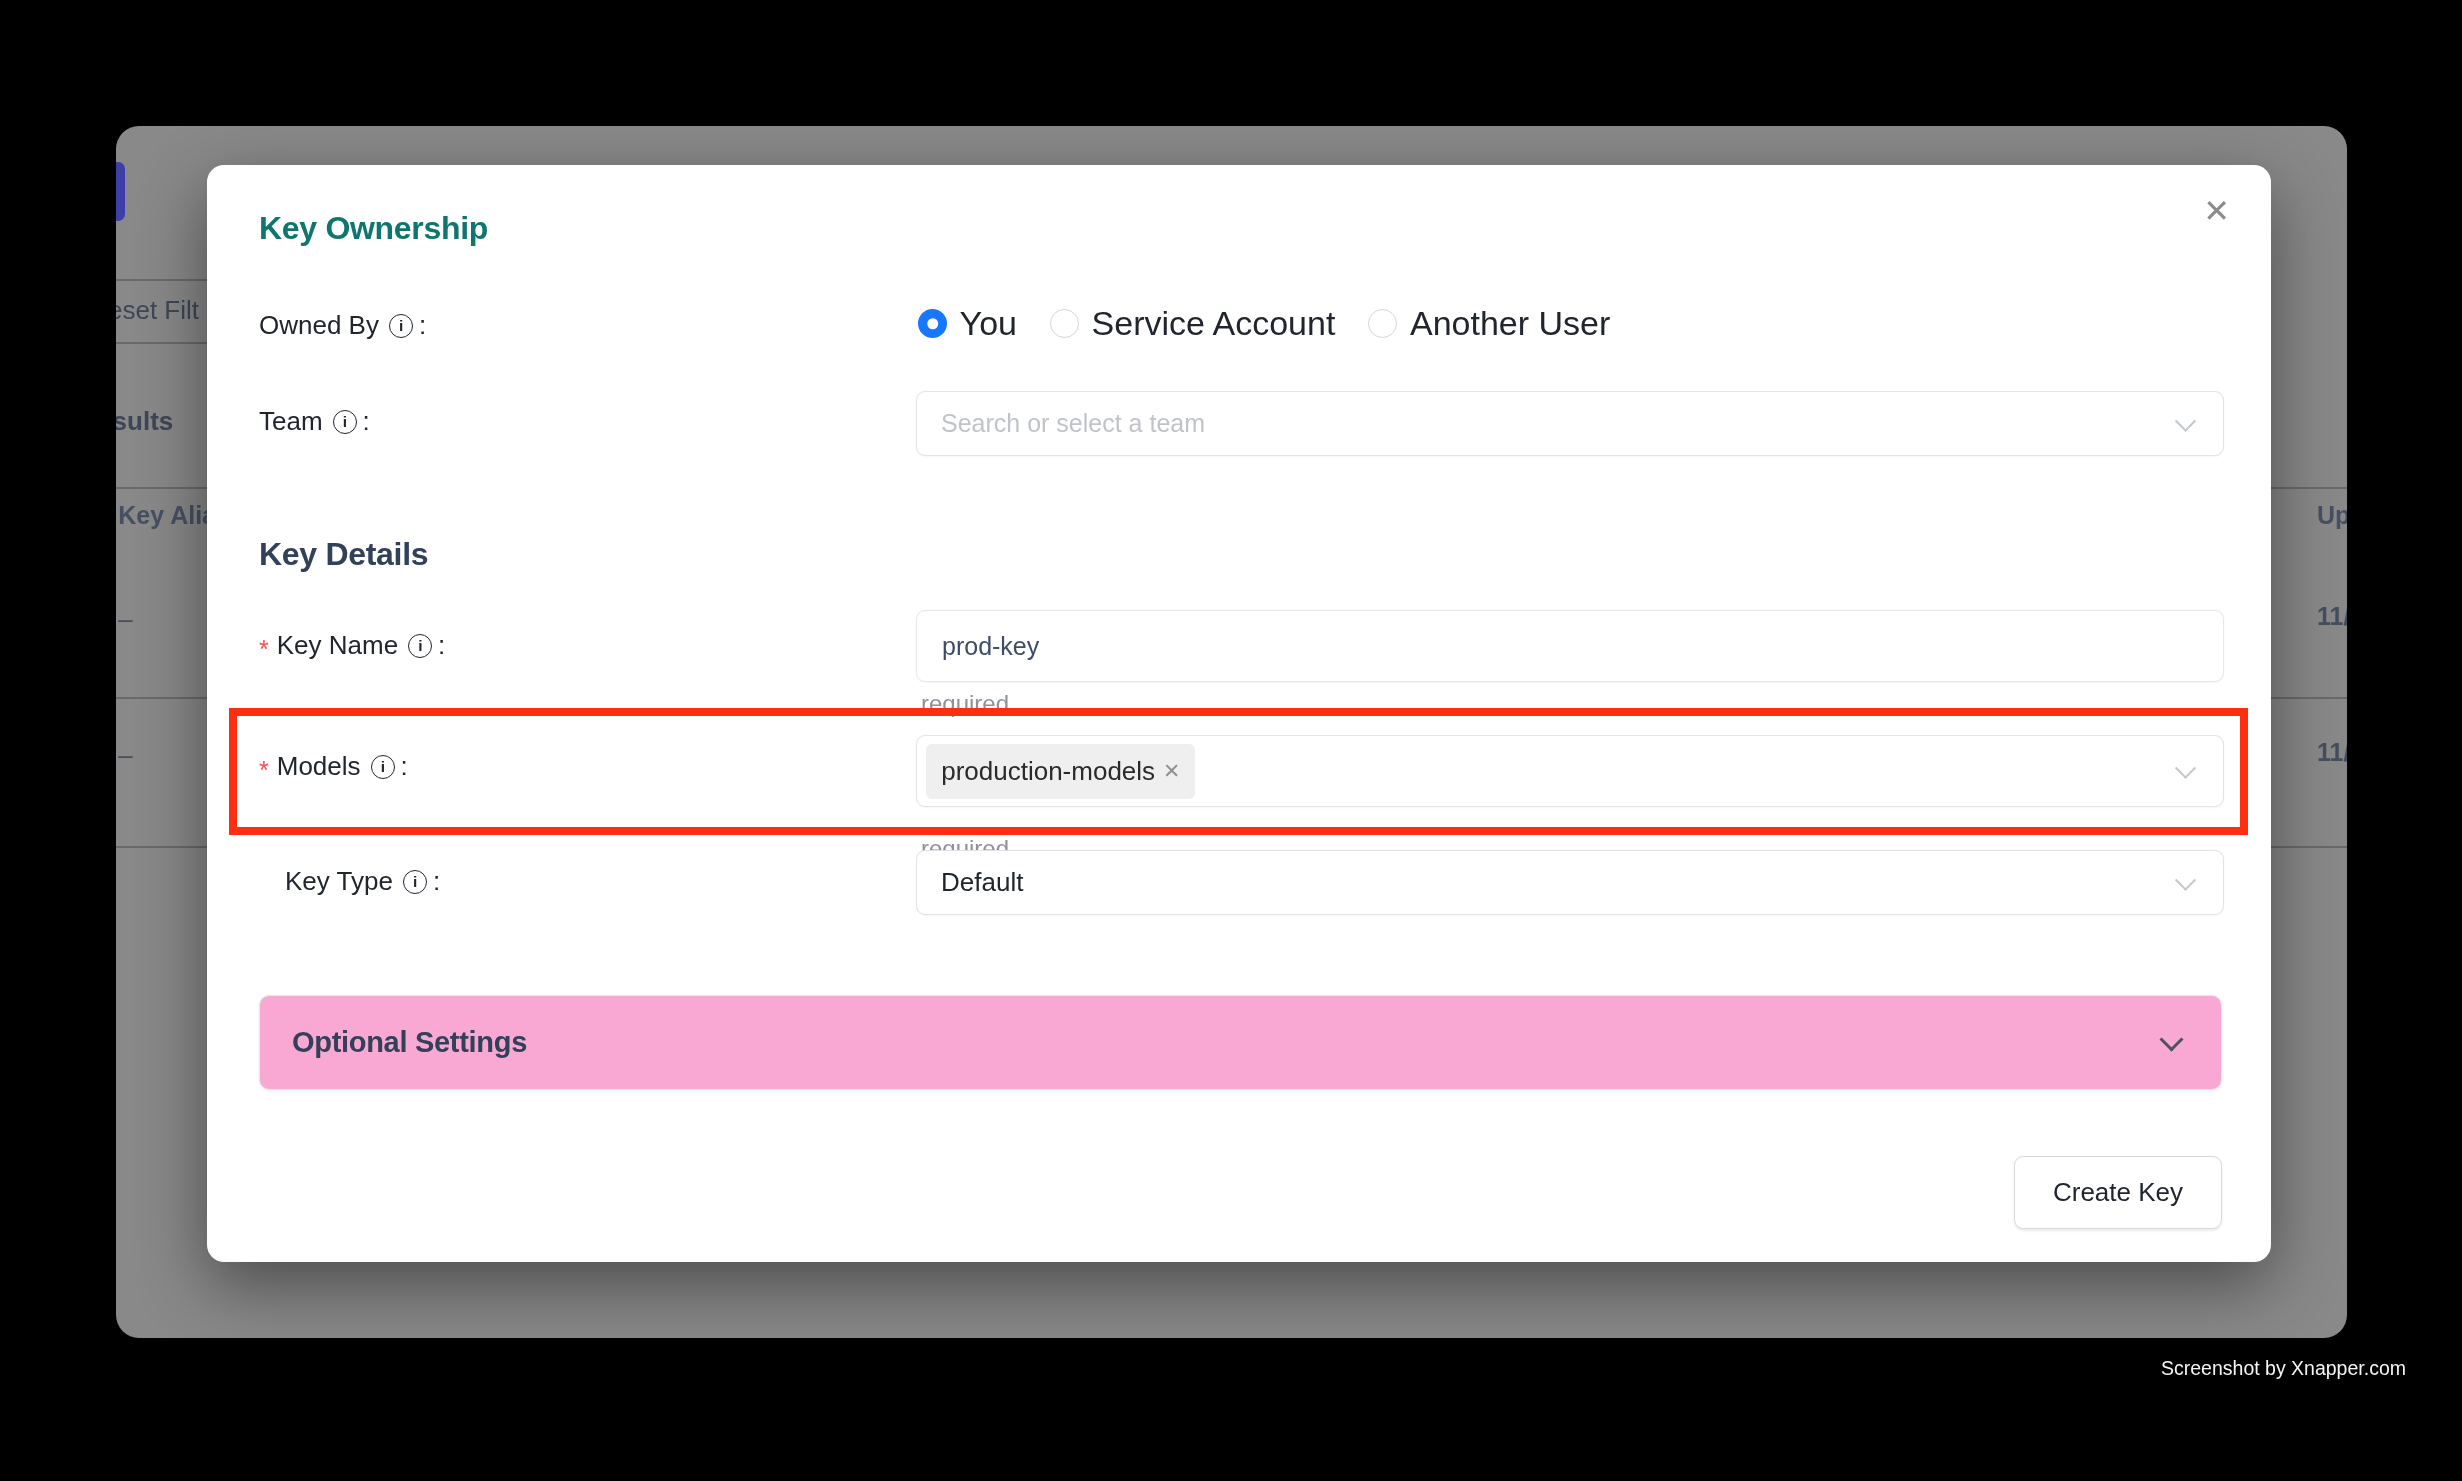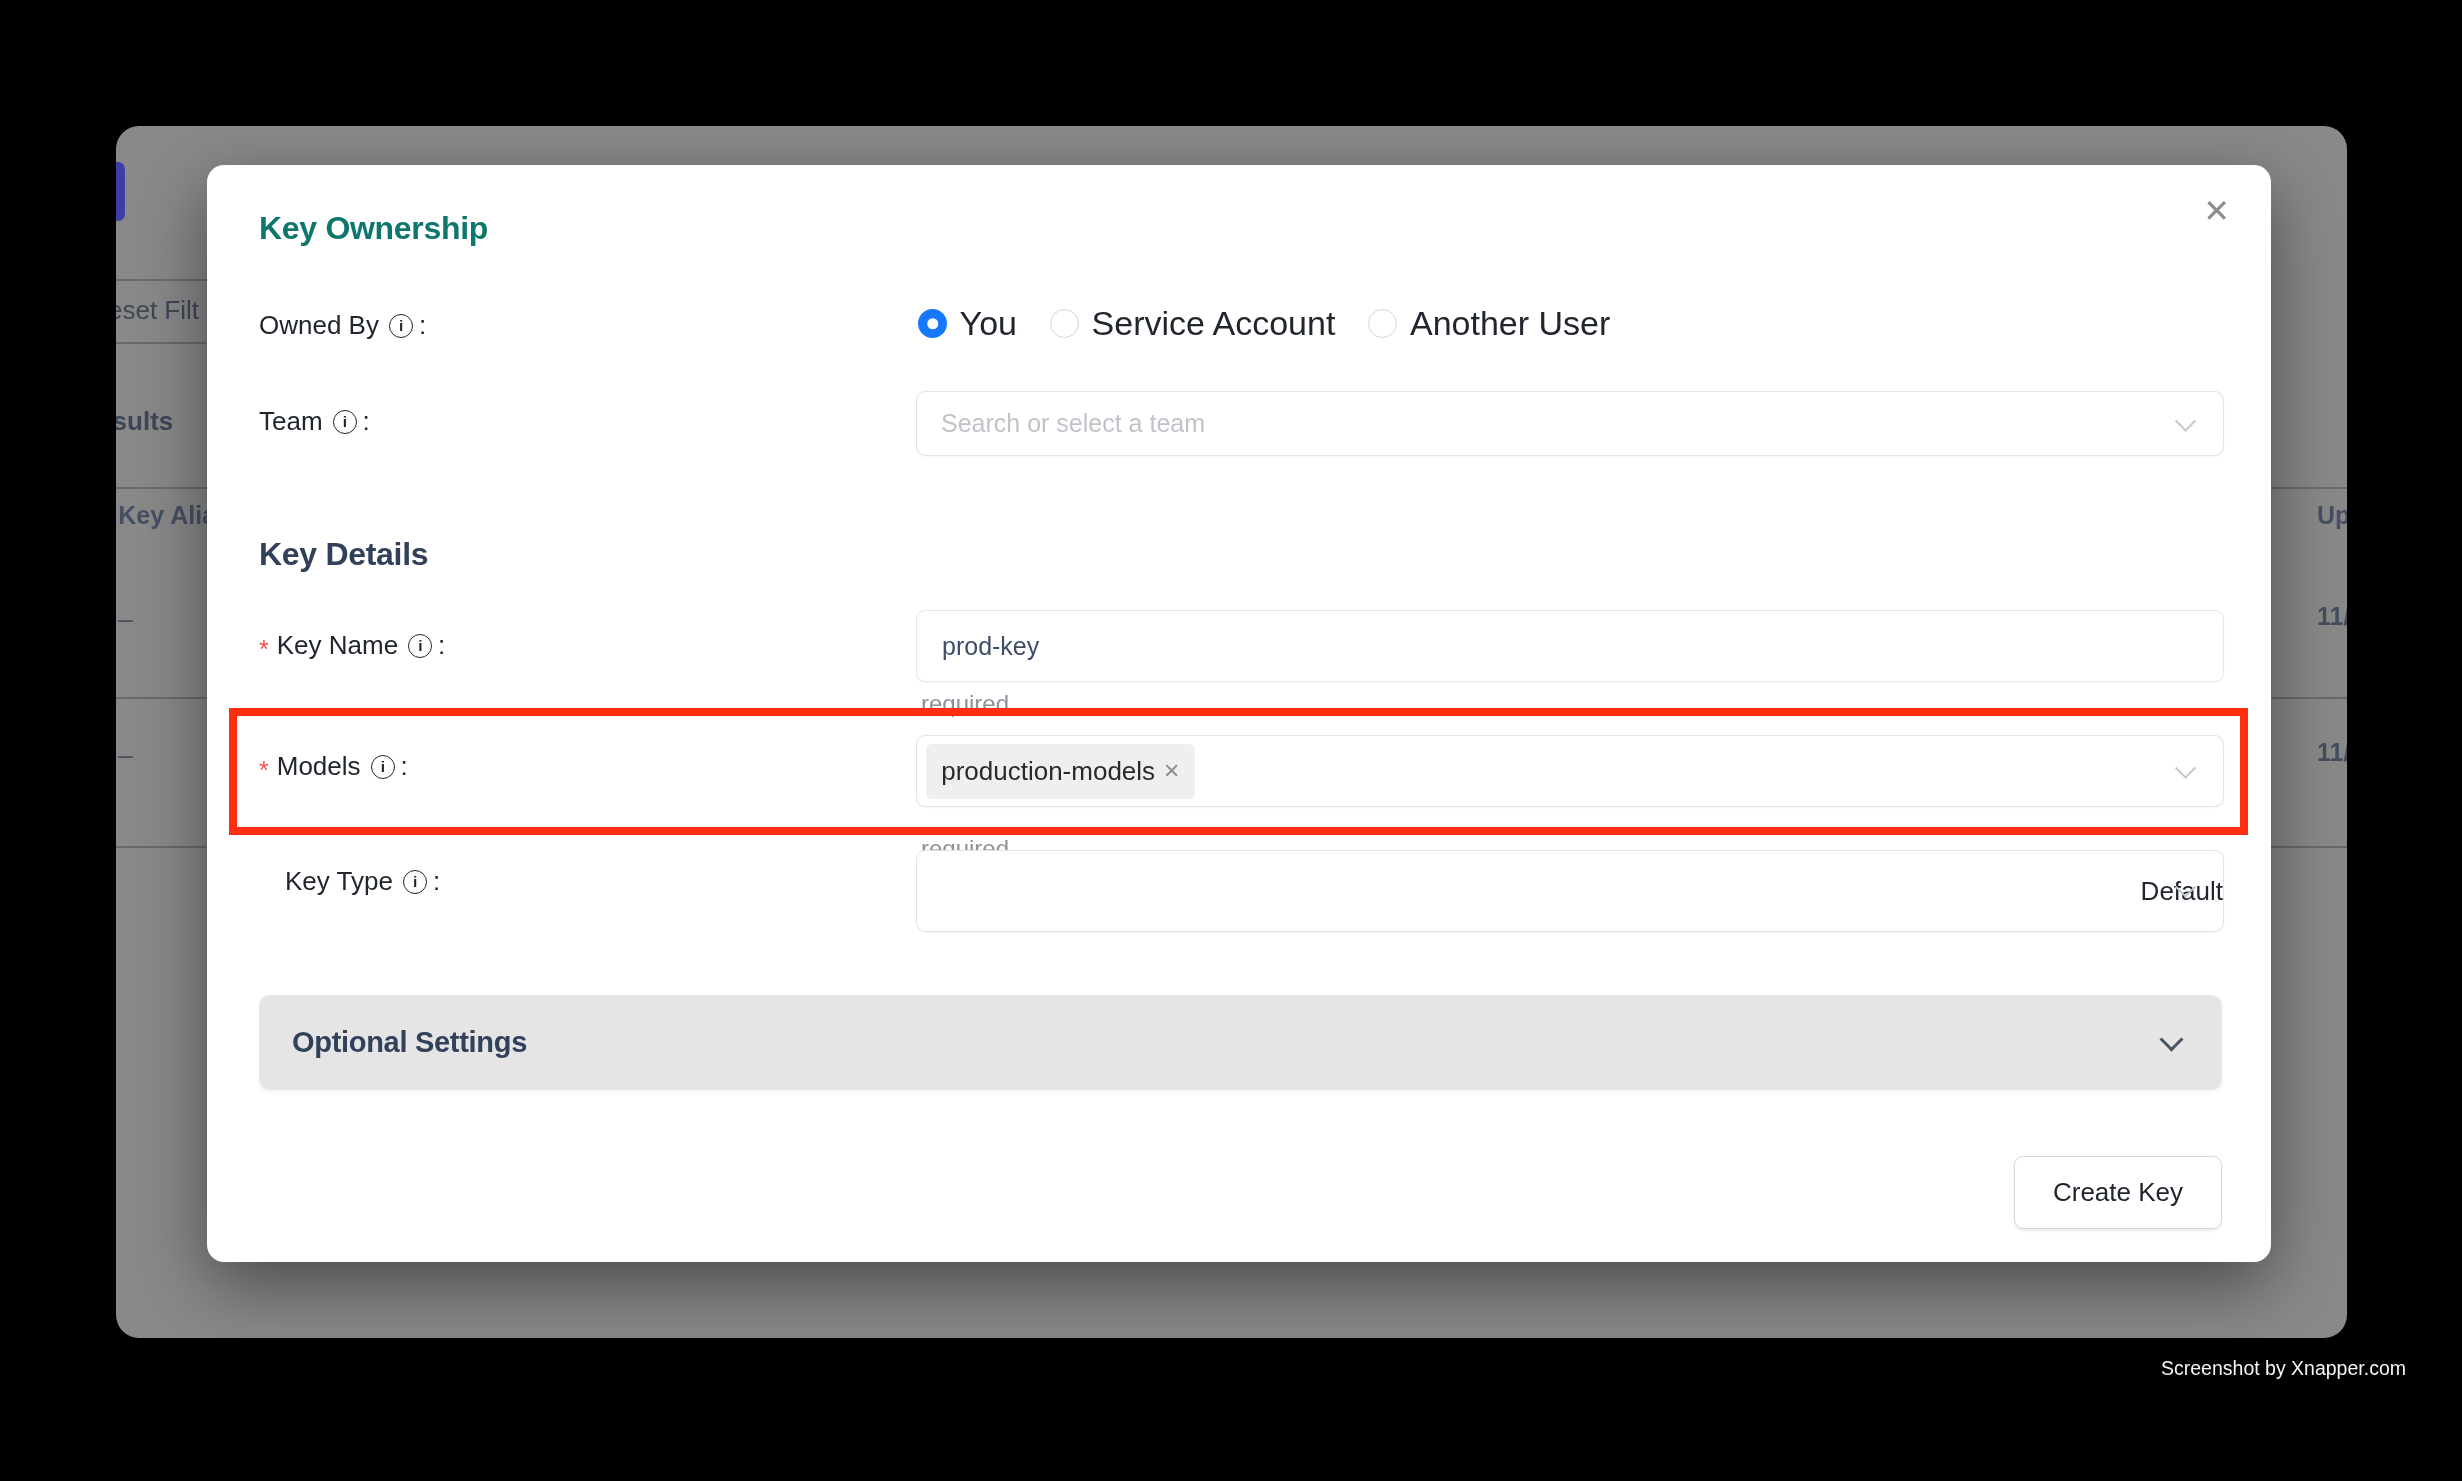--- a/index.html
+++ b/index.html
@@ -57,21 +57,21 @@
   .radio-group{position:absolute;left:711px;top:140px;height:37px;display:flex;
                align-items:center;gap:33px;font-size:34px;color:#21262e;}
   .radio-opt{display:flex;align-items:center;gap:12.6px;cursor:pointer;white-space:nowrap;}
   .rdo{width:29px;height:29px;border-radius:50%;position:relative;flex:0 0 auto;}
   .rdo.sel{background:#1677ff;}
   .rdo.sel::after{content:"";position:absolute;left:50%;top:50%;width:11.5px;height:11.5px;
                   border-radius:50%;background:#fff;transform:translate(-50%,-50%);}
   .rdo.unsel{background:#fff;border:1.7px solid #d2d6da;}
 
   
-  .opt-panel{position:absolute;left:52px;top:830px;width:1963px;height:95px;background:#e5e5e5;
+  .opt-panel{position:absolute;left:52px;top:830px;width:1963px;height:95px;background:#f9a8d4;
              border:1.1px solid #e8e9ec;border-radius:10.3px;box-shadow:0 1.7px 4.6px rgba(0,0,0,.05);
              display:flex;align-items:center;cursor:pointer;}
   .opt-title{font-size:29px;font-weight:700;color:#32405a;margin-left:32px;letter-spacing:-0.3px;}
   .opt-chev{position:absolute;right:41px;top:50%;width:17px;height:17px;
             border-right:3.4px solid #4a5360;border-bottom:3.4px solid #4a5360;
             transform:translateY(-70%) rotate(45deg);}
 
   .create-btn{position:absolute;left:1807px;top:991px;width:208px;height:73px;background:#fff;
               border:1.1px solid #d9d9d9;border-radius:9.2px;display:flex;align-items:center;
               justify-content:center;font-size:26px;color:#21262e;cursor:pointer;
@@ -170,21 +170,21 @@
     </div>
     <div class="req-msg" style="top:670px;">required</div>
 
     <div class="red-rect" id="red-rect" style="border-color: rgb(255, 46, 16);"></div>
 
     <div class="f-label" style="top:701px;margin-left:26px;">
       <span>Key Type</span>
       <span class="info-ic">i</span>
       <span class="colon">:</span>
     </div>
-    <div class="sel-box" style="top:685px;height:82px;justify-content:flex-end;">
+    <div class="sel-box" style="top:685px;height:65px;">
       <span class="value-txt">Default</span>
       <span class="chev"></span>
     </div>
 
     <div class="opt-panel">
       <span class="opt-title">Optional Settings</span>
       <span class="opt-chev"></span>
     </div>
 
     <div class="create-btn">Create Key</div>

